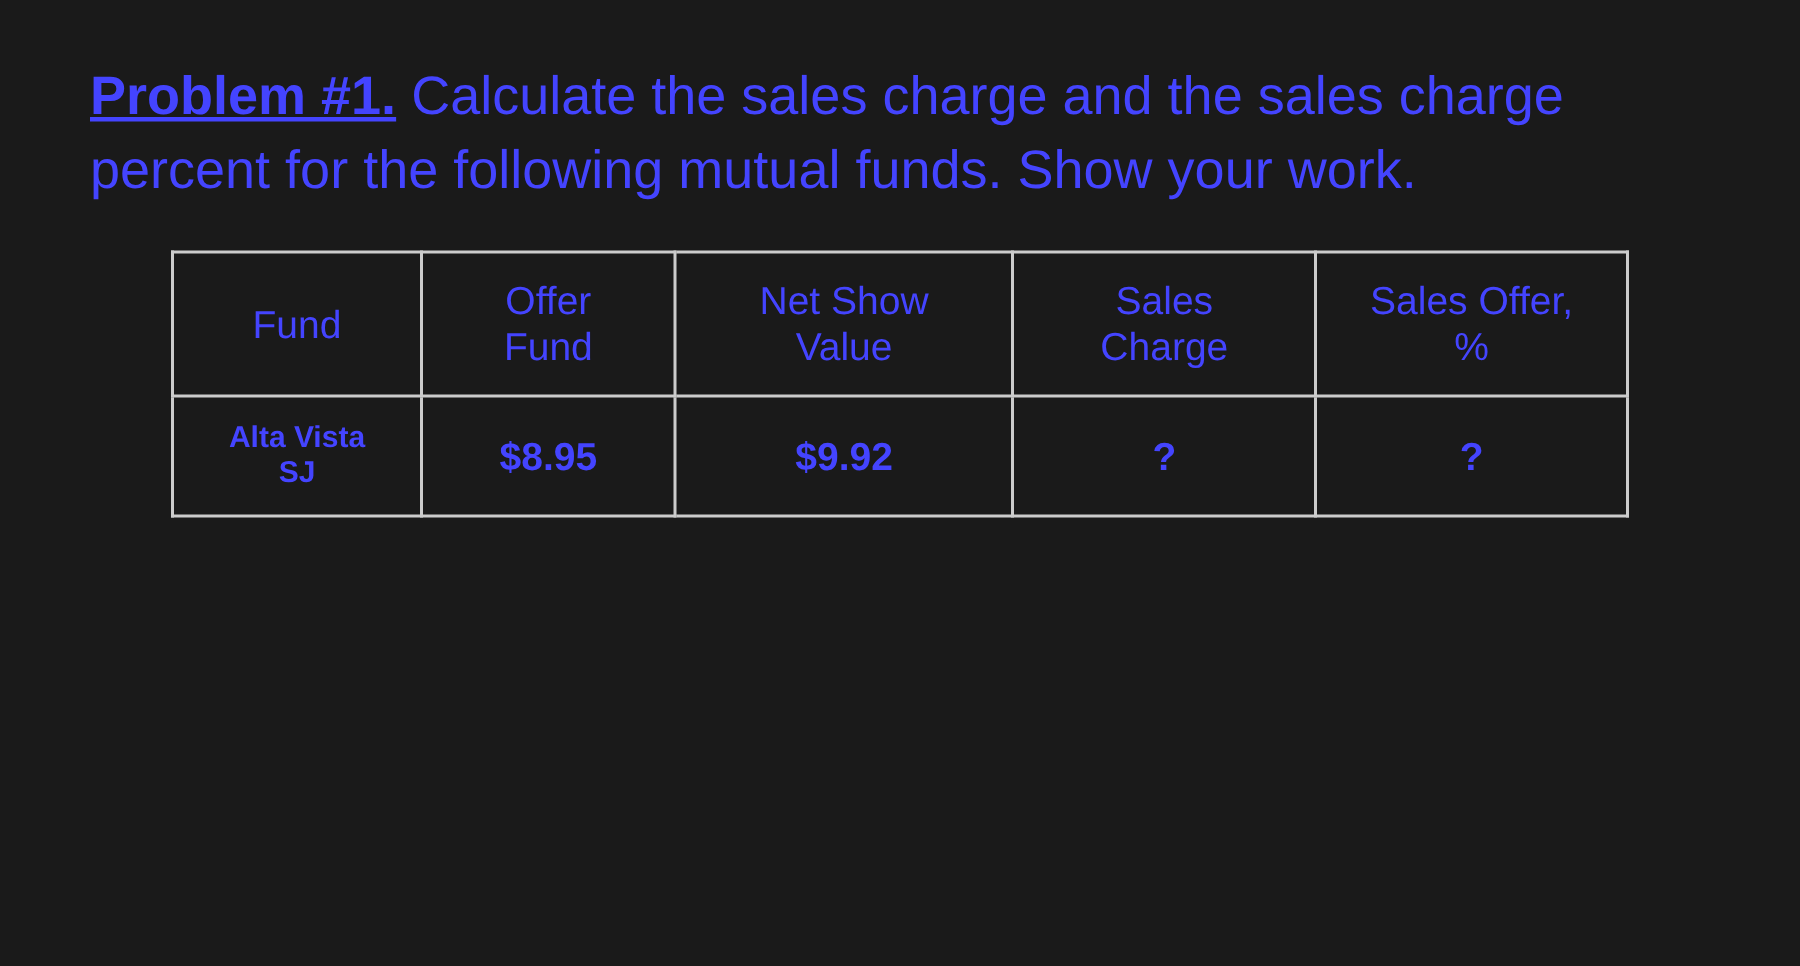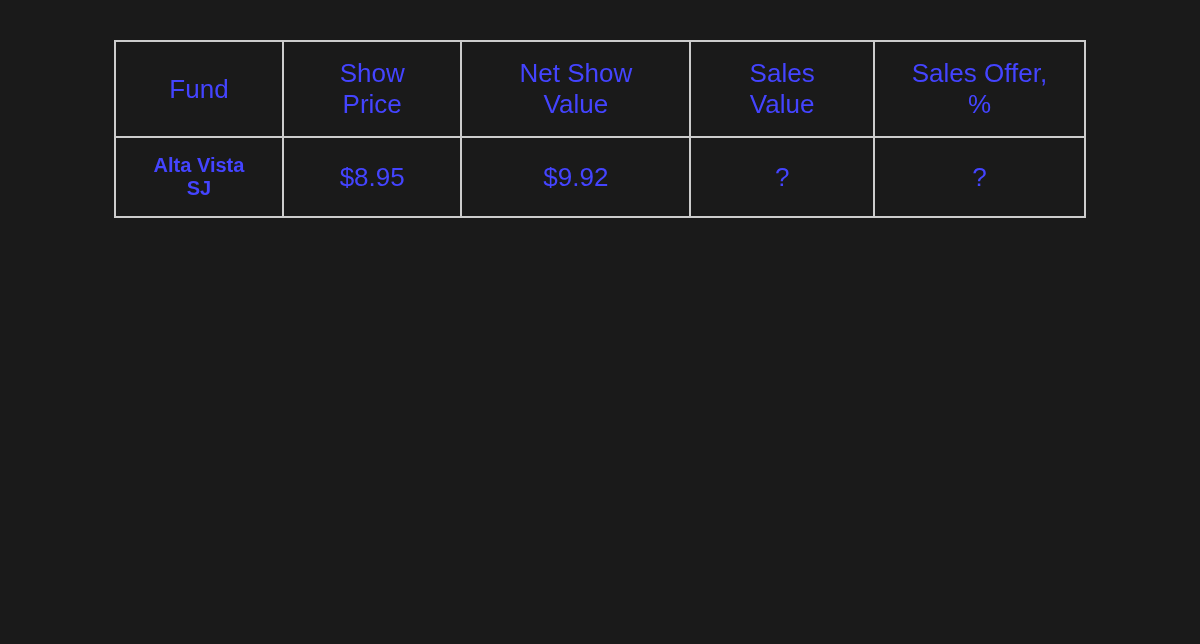--- a/index.html
+++ b/index.html
@@ -50,20 +50,21 @@
       margin-bottom: 30px;
       border-radius: 31px;
     }
 
     th, td {
       border: 2px solid #cccccc;
       padding: 16px 24px;
       text-align: center;
       font-size: 26px;
       color: #4444ff;
+      font-weight: bold;
     }
 
     th {
       font-weight: normal;
     }
 
     td.fund-name {
       font-weight: bold;
       font-size: 20px;
       text-align: center;
@@ -73,28 +74,31 @@
       font-size: 30px;
       color: #4444ff;
       margin-top: 10px;
       padding-left: 30px;
     }
   </style>
 </head>
 <body>
 
 <div class="content-wrapper">
+  <p class="problem-statement">
+    <span class="problem-label">Problem #1.</span><span class="problem-text"> Calculate the sales charge and the sales charge percent for the following mutual funds. Show your work.</span>
+  </p>
 
   <table>
     <thead>
       <tr>
         <th>Fund</th>
-        <th>Show Price</th>
+        <th>Offer Fund</th>
         <th>Net Show Value</th>
-        <th>Sales Value</th>
+        <th>Sales Charge</th>
         <th>Sales Offer, %</th>
       </tr>
     </thead>
     <tbody>
       <tr>
         <td class="fund-name">Alta Vista SJ</td>
         <td>$8.95</td>
         <td>$9.92</td>
         <td>?</td>
         <td>?</td>

